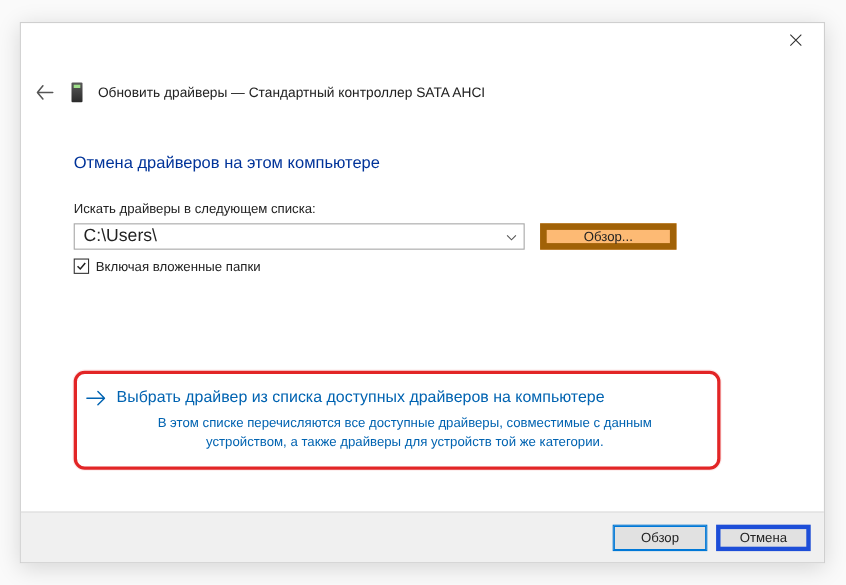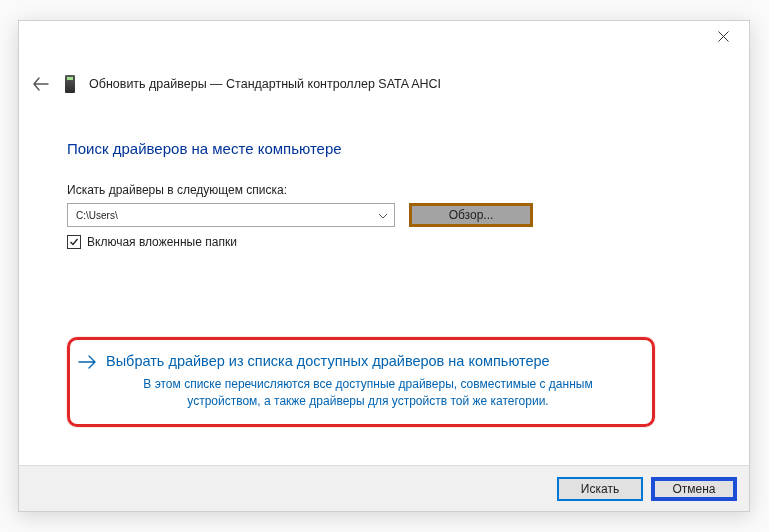--- a/index.html
+++ b/index.html
@@ -74,39 +74,39 @@
     color: #222;
     margin-bottom: 6px;
   }
   .path-row {
     display: flex;
     gap: 14px;
     align-items: center;
     margin-bottom: 8px;
   }
   .path-combo {
-    width: 328px;
+    width: 410px;
     height: 24px;
     border: 1px solid #a7a7a7;
     background: #fff;
     display: flex;
     align-items: center;
     justify-content: space-between;
     padding: 0 6px 0 8px;
-    font-size: 10px;
+    font-size: 16px;
     color: #222;
   }
   .combo-chevron {
     color: #555;
   }
   .browse-btn {
     width: 124px;
     height: 24px;
-    background: #a3a3a3;
-    border: 3px solid #a16207;
+    background: #fdba74;
+    border: 6px solid #a16207;
     display: flex;
     align-items: center;
     justify-content: center;
     font-size: 12px;
     color: #222;
     cursor: pointer;
   }
   .checkbox-row {
     display: flex;
     align-items: center;
@@ -198,21 +198,21 @@
     <div class="back-arrow">
       <svg width="16" height="14" viewBox="0 0 16 14">
           <path d="M6 1 L1 7 L6 13 M1 7 L15 7" stroke="#555" stroke-width="1.4" fill="none" stroke-linecap="round" stroke-linejoin="round"></path>
         </svg>
     </div>
     <div class="device-icon"></div>
     <div class="header-title">Обновить драйверы — Стандартный контроллер SATA AHCI</div>
   </div>
 
   <div class="content">
-    <div class="heading">Поиск драйверов на месте компьютере</div>
+    <div class="heading">Отмена драйверов на этом компьютере</div>
 
     <div class="label-row">Искать драйверы в следующем списка:</div>
 
     <div class="path-row">
       <div class="path-combo">
         <span>C:\Users\</span>
         <span class="combo-chevron">
           <svg width="10" height="6" viewBox="0 0 10 6">
               <path d="M1 1 L5 5 L9 1" stroke="#555" stroke-width="1" fill="none"></path>
             </svg>
@@ -242,20 +242,20 @@
         <div>
           <div class="option-title">Выбрать драйвер из списка доступных драйверов на компьютере</div>
           <div class="option-desc">В этом списке перечисляются все доступные драйверы, совместимые с данным устройством, а также драйверы для устройств той же категории.</div>
         </div>
       </div>
     </div>
   </div>
 
   <div class="footer">
     <div class="footer-btn primary">
-      <span>Искать</span>
+      <span>Обзор</span>
     </div>
     <div class="footer-btn">
       <span>Отмена</span>
     </div>
   </div>
 
 </div>
 
 </body></html>

